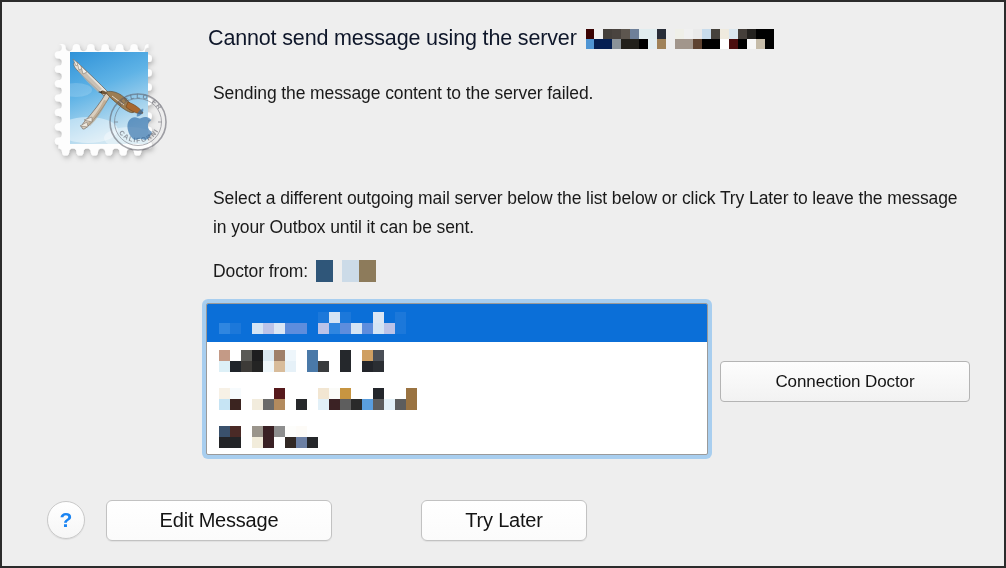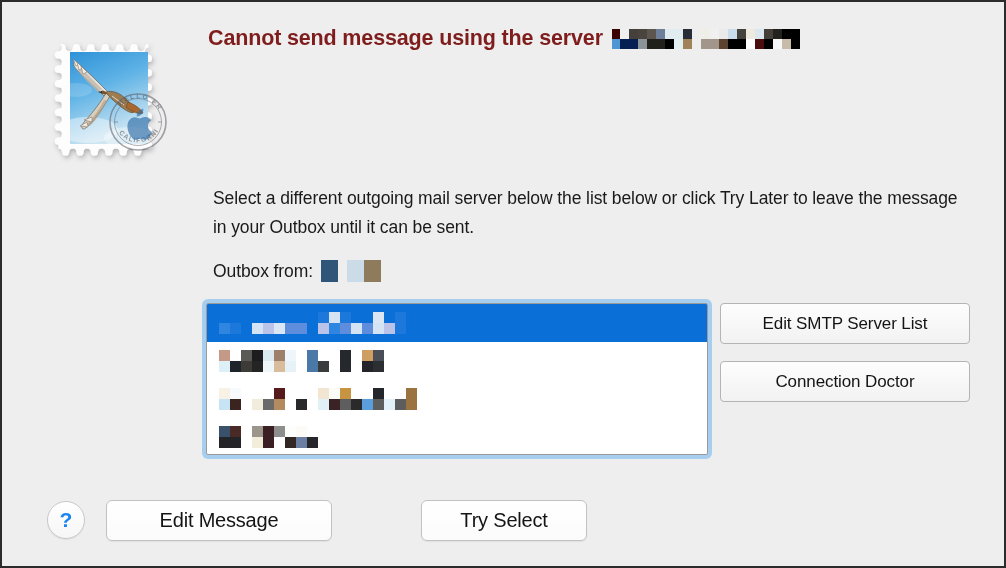--- a/index.html
+++ b/index.html
@@ -36,22 +36,22 @@
     height: 134px;
   }
   #mail-icon svg { display: block; width: 100%; height: 100%; }
 
   
   .alert-title {
     position: absolute;
     left: 206px;
     top: 24px;
     font-size: 21.5px;
-    font-weight: bold;
-    color: #7f1d1d;
+    font-weight: normal;
+    color: #0f172a;
     letter-spacing: -0.15px;
     white-space: nowrap;
     display: flex;
     align-items: center;
     gap: 9px;
   }
   .alert-body {
     position: absolute;
     left: 211px;
     font-size: 17.5px;
@@ -411,24 +411,25 @@
           <span class="px" style="width: 9px; height: 10px; background: rgb(0, 0, 0);"></span>
           <span class="px" style="width: 9px; height: 10px; background: rgb(198, 188, 169);"></span>
         </span>
         <span class="px-col">
           <span class="px" style="width: 9px; height: 10px; background: rgb(0, 0, 0);"></span>
           <span class="px" style="width: 9px; height: 10px; background: rgb(0, 0, 0);"></span>
         </span>
       </span>
   </div>
 
+  <div class="alert-body" id="para-1">Sending the message content to the server failed.</div>
   <div class="alert-body" id="para-3">Select a different outgoing mail server below the list below or click Try Later to leave the message in your Outbox until it can be sent.</div>
 
   <div id="sending-from-row">
-    <span>Outbox from:</span>
+    <span>Doctor from:</span>
     <span class="redaction">
         <span class="px-col">
           <span class="px" style="width: 17px; height: 11px; background: rgb(47, 86, 121);"></span>
           <span class="px" style="width: 17px; height: 11px; background: rgb(47, 86, 121);"></span>
         </span>
         <span class="px-col">
           <span class="px" style="width: 9px; height: 11px; background: rgb(238, 238, 238);"></span>
           <span class="px" style="width: 9px; height: 11px; background: rgb(238, 238, 238);"></span>
         </span>
         <span class="px-col">
@@ -692,23 +693,22 @@
             </span>
             <span class="px-col">
               <span class="px" style="width: 11px; height: 11px; background: rgb(255, 255, 255);"></span>
               <span class="px" style="width: 11px; height: 11px; background: rgb(37, 39, 42);"></span>
             </span>
           </span>
       </div>
     </div>
   </div>
 
-  <div class="side-button" id="btn-edit-smtp">Edit SMTP Server List</div>
   <div class="side-button" id="btn-connection-doctor">Connection Doctor</div>
 
   <div id="help-button">?</div>
 
   <div class="bottom-button plain" id="btn-edit-message">Edit Message</div>
 
-  <div class="bottom-button plain" id="btn-try-later">Try Select</div>
+  <div class="bottom-button plain" id="btn-try-later">Try Later</div>
 
 
 </div>
 
 </body></html>

